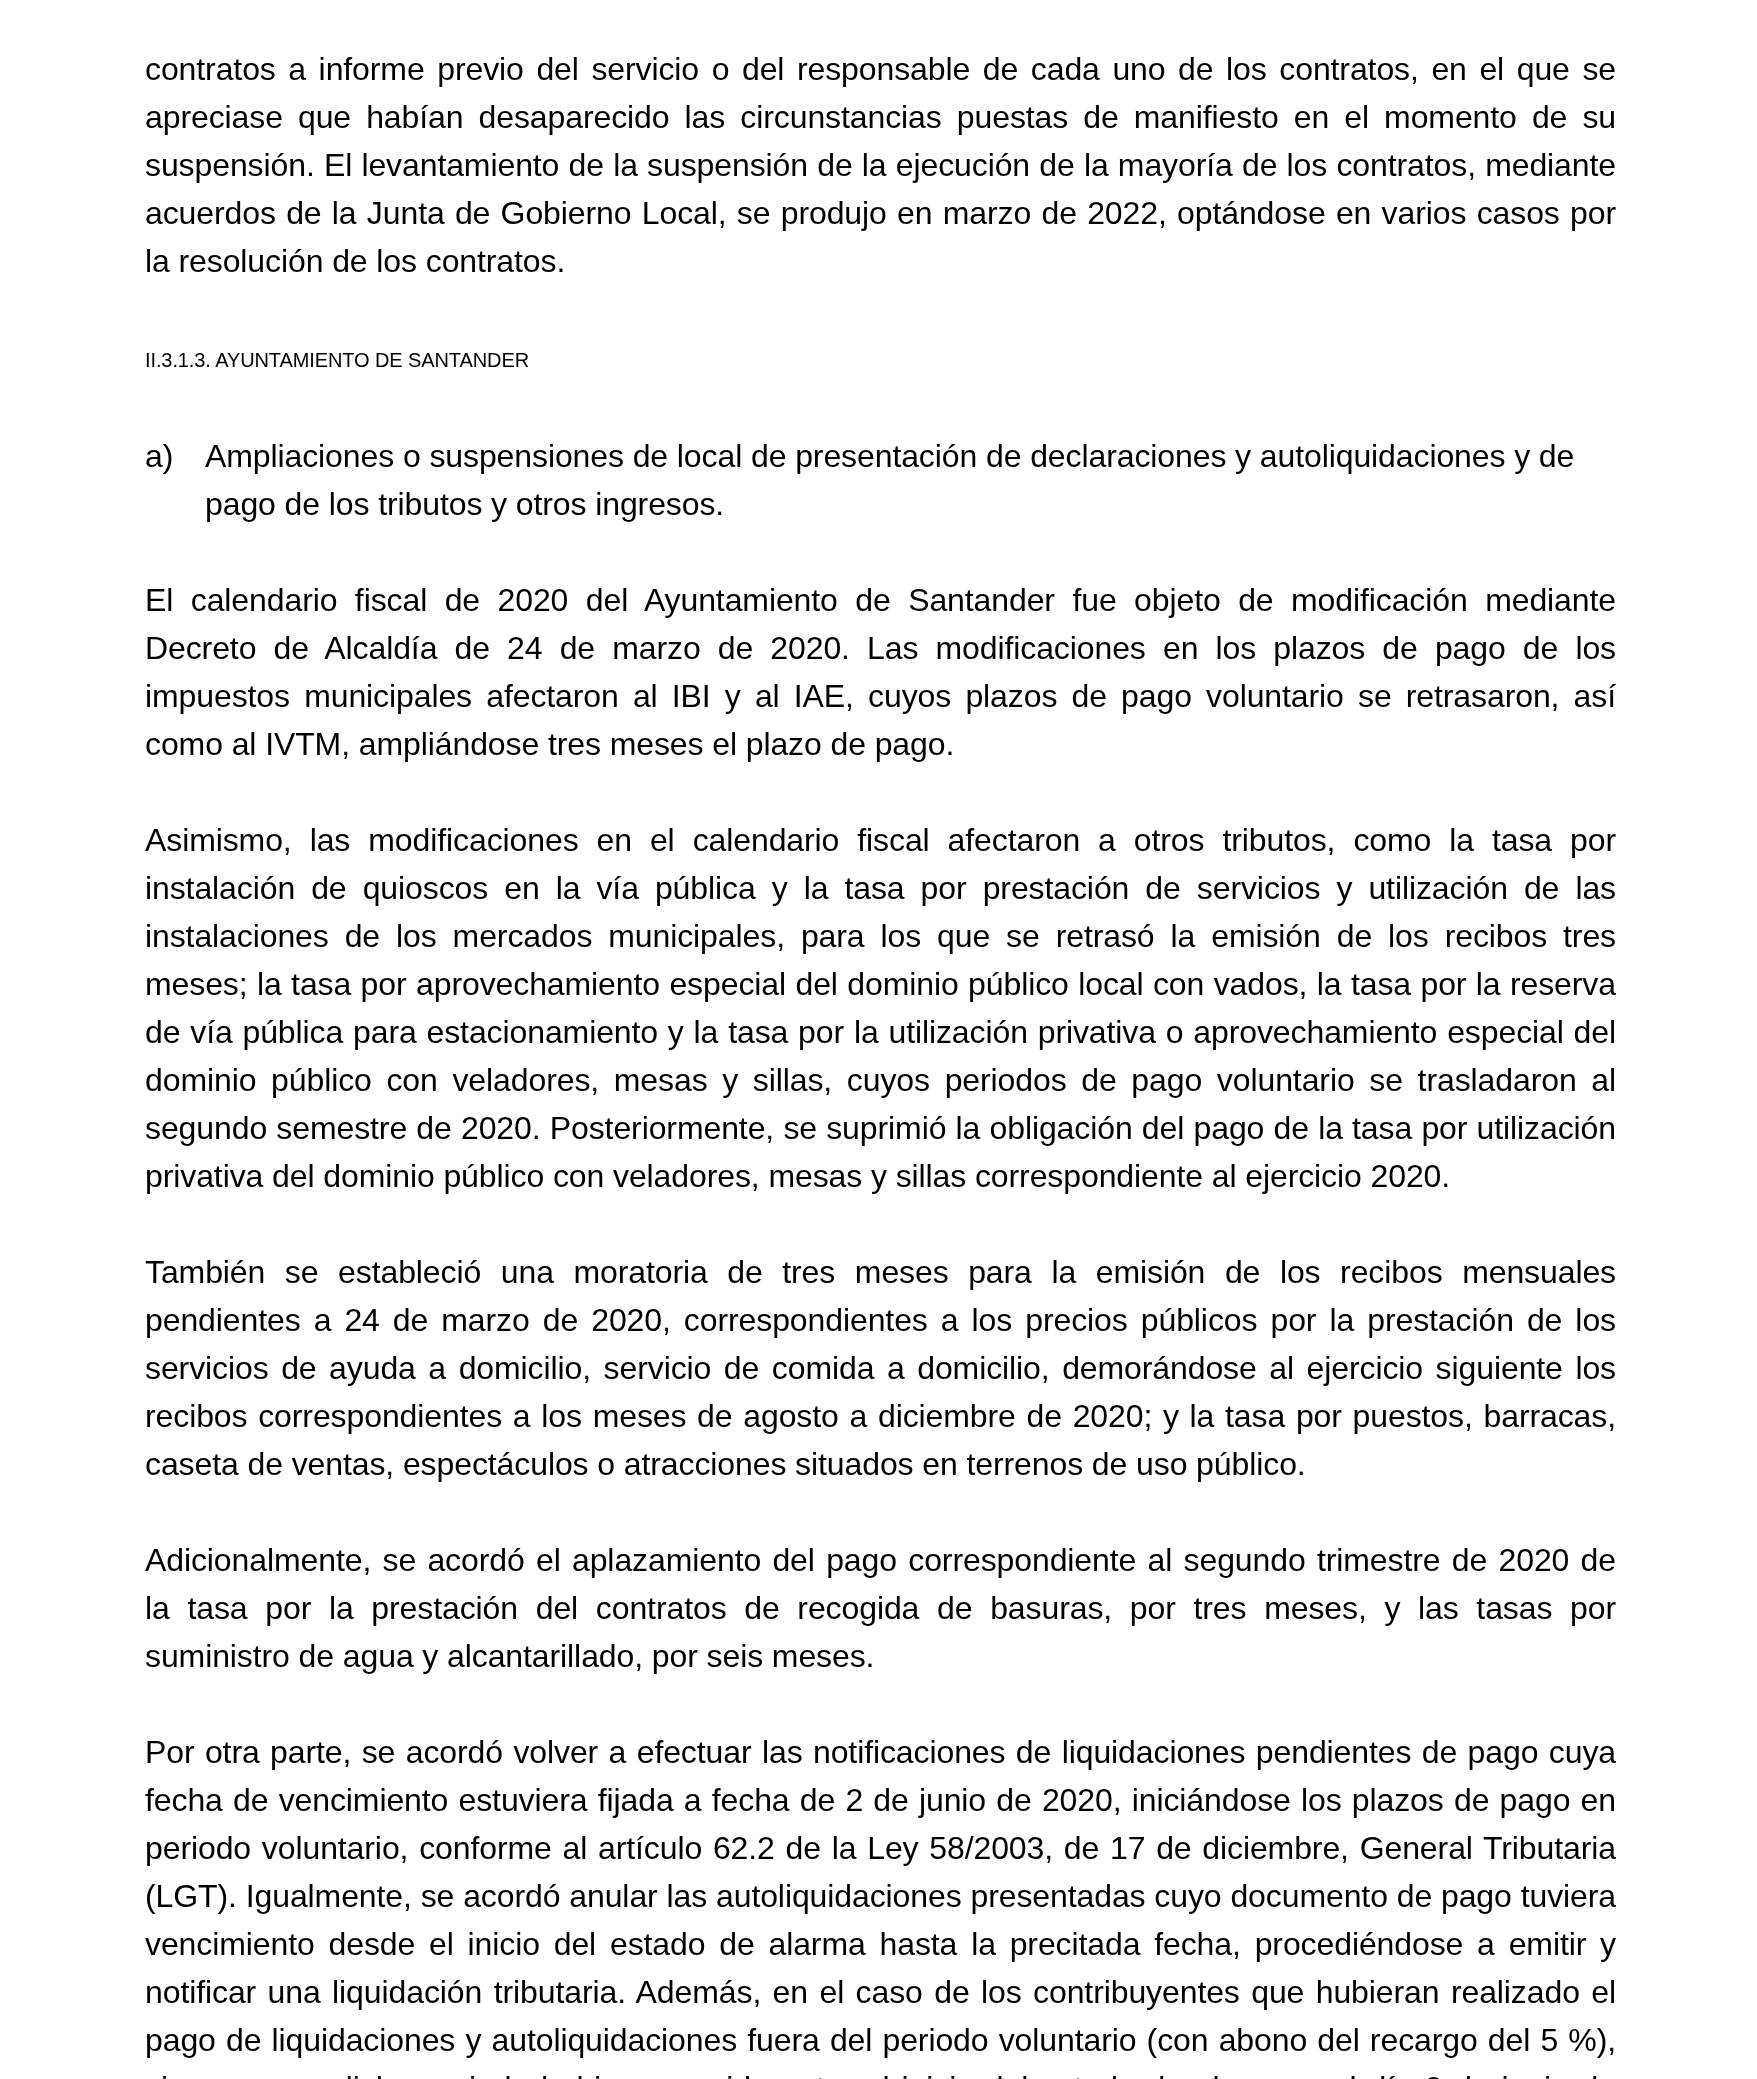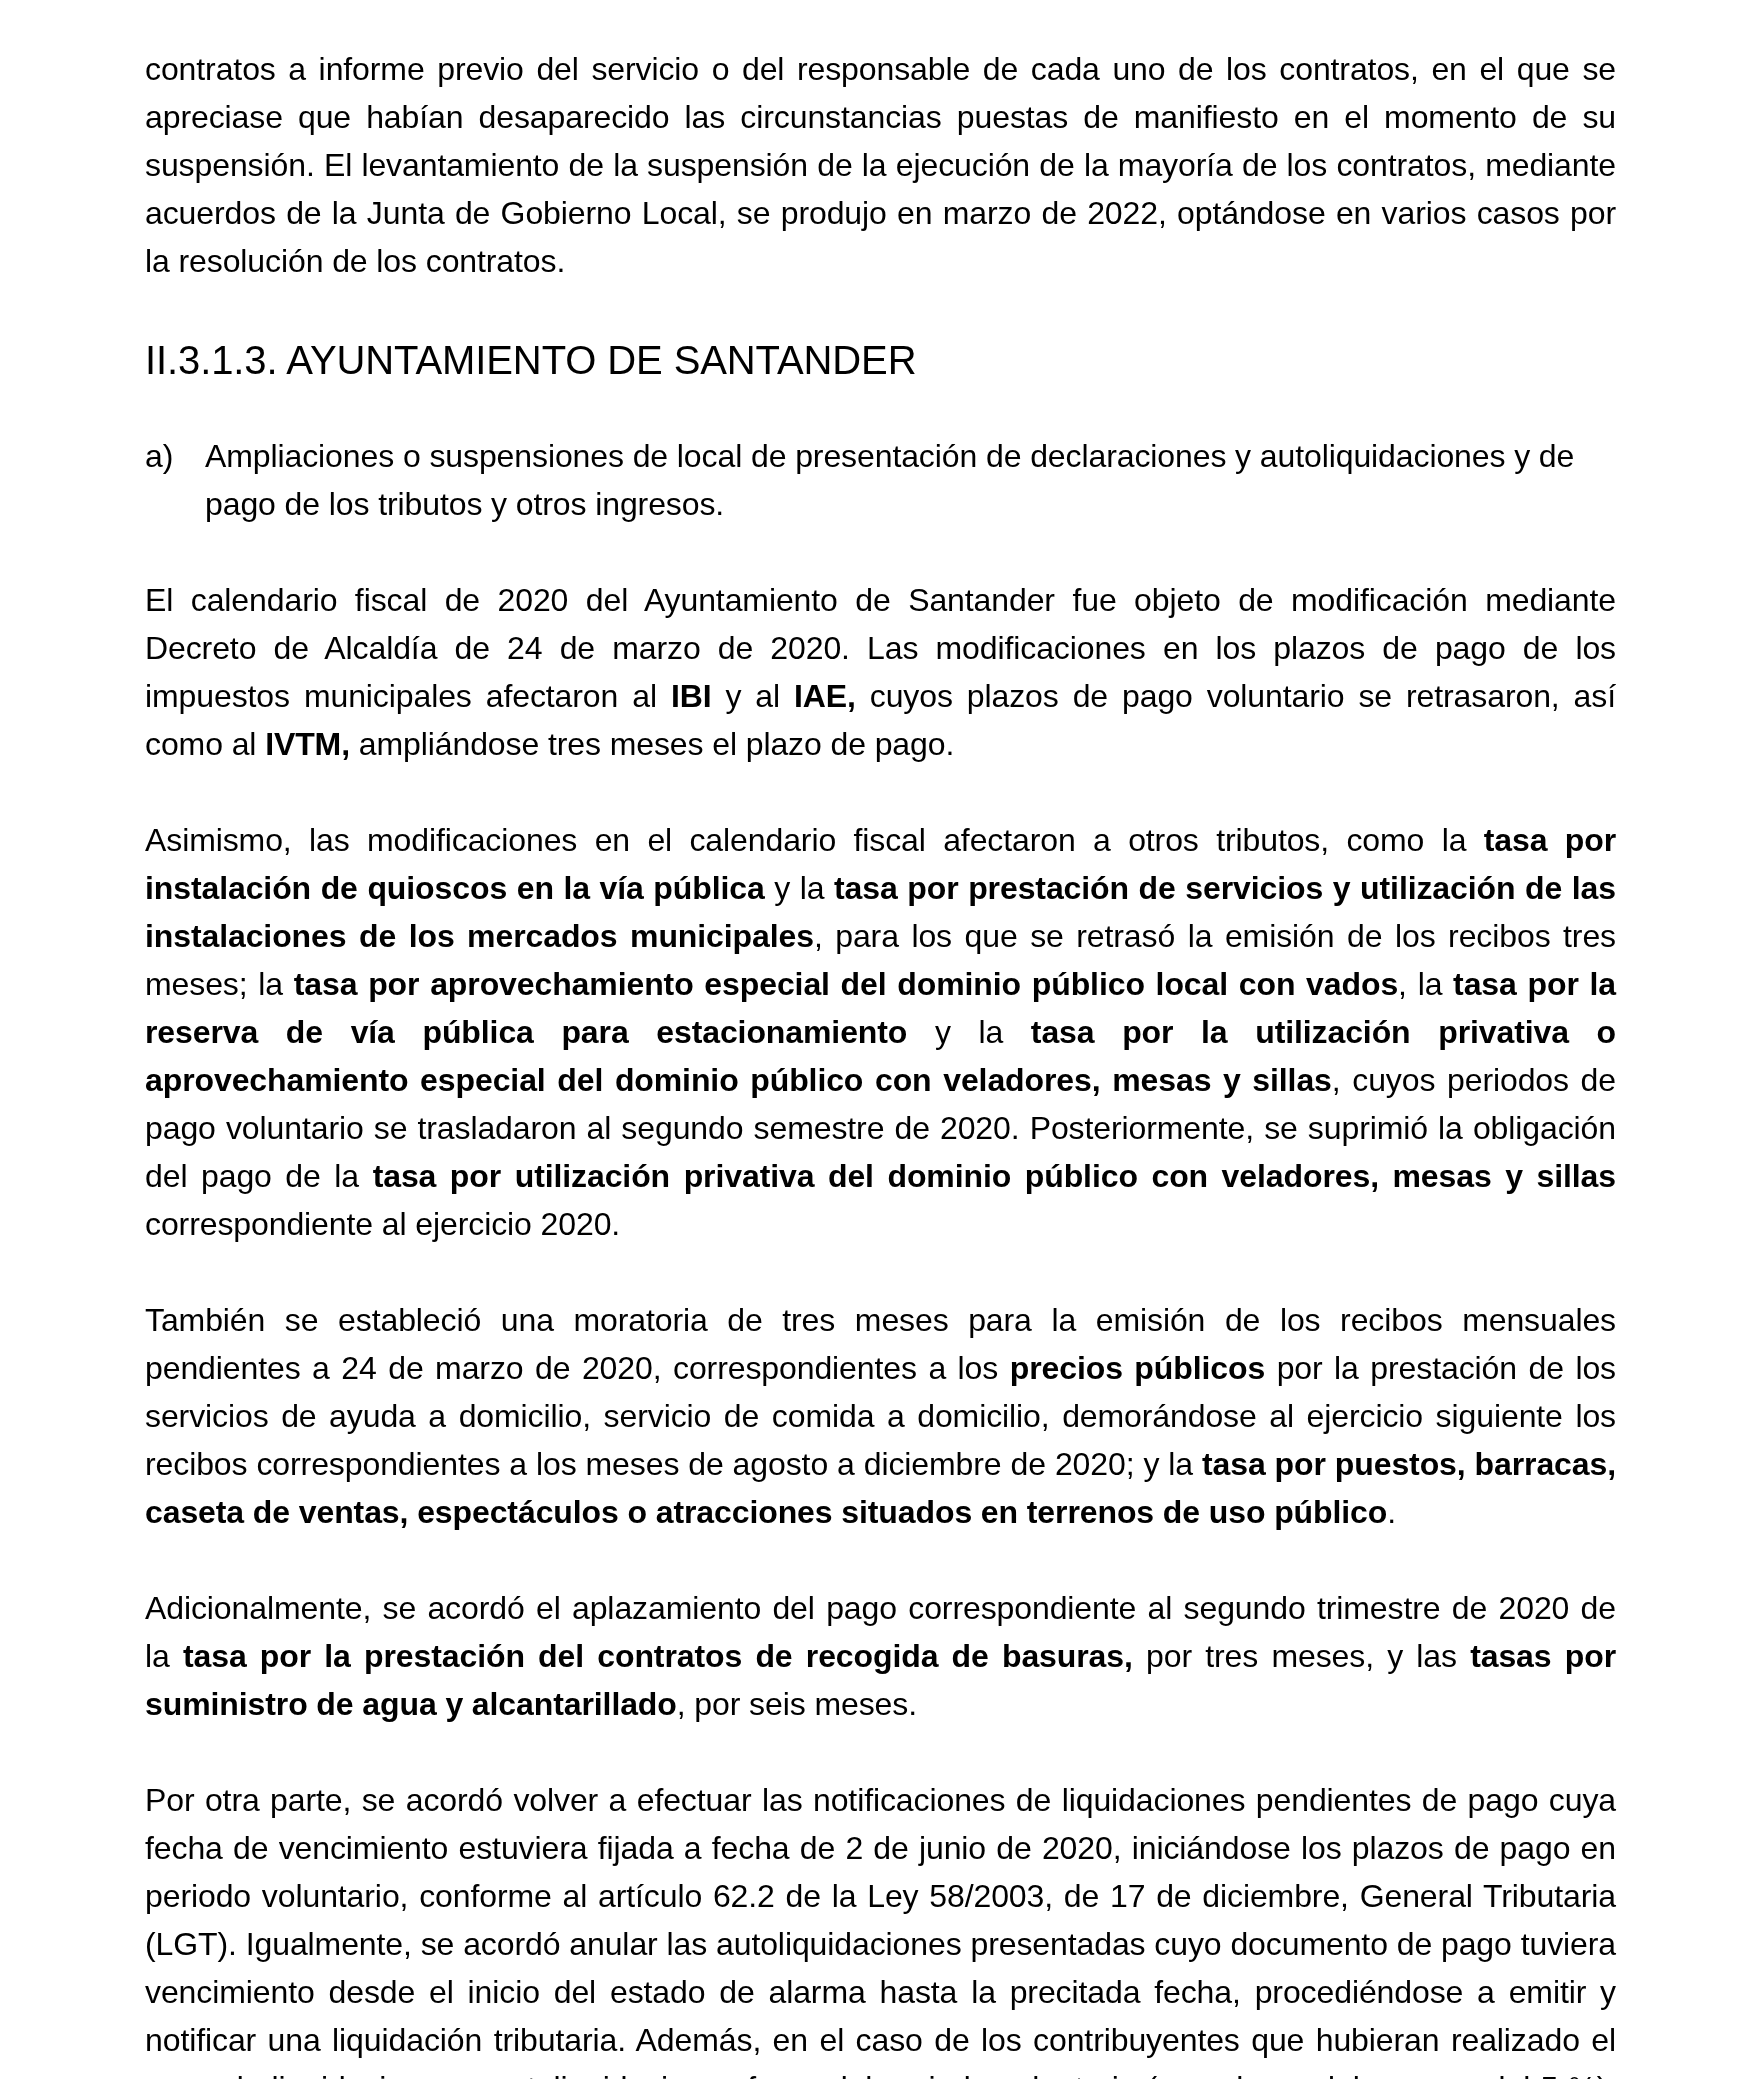--- a/index.html
+++ b/index.html
@@ -34,21 +34,21 @@
     text-justify: inter-word;
     letter-spacing: -0.1px;
     word-spacing: 0px;
     hyphens: none;
   }
   .spacer-md { height: 48px; }
   .spacer-lg { height: 51px; }
 
   h2.section-heading {
     margin: 0;
-    font-size: 40px;
+    font-size: 20px;
     line-height: 48px;
     font-weight: normal;
     text-align: left;
     letter-spacing: -0.1px;
   }
 
   .list-item {
     display: flex;
     font-size: 32px;
     line-height: 48px;
@@ -57,21 +57,21 @@
   }
   .list-item .marker {
     flex: 0 0 auto;
     width: 60px;
     text-align: left;
   }
   .list-item .list-text {
     flex: 1 1 auto;
     text-align: left;
   }
-  b, strong { font-weight: bold; margin-top: 8px; }
+  b, strong { font-weight: normal; margin-top: 8px; }
 </style>
 </head>
 <body>
 
 <div class="page">
   <div class="content">
     <div id="render-root">
         <p class="para">contratos a informe previo del servicio o del responsable de cada uno de los contratos, en el que se apreciase que habían desaparecido las circunstancias puestas de manifiesto en el momento de su suspensión. El levantamiento de la suspensión de la ejecución de la mayoría de los contratos, mediante acuerdos de la Junta de Gobierno Local, se produjo en marzo de 2022, optándose en varios casos por la resolución de los contratos.</p>
         <div class="spacer-lg"></div>
         <h2 class="section-heading">II.3.1.3. AYUNTAMIENTO DE SANTANDER</h2>

